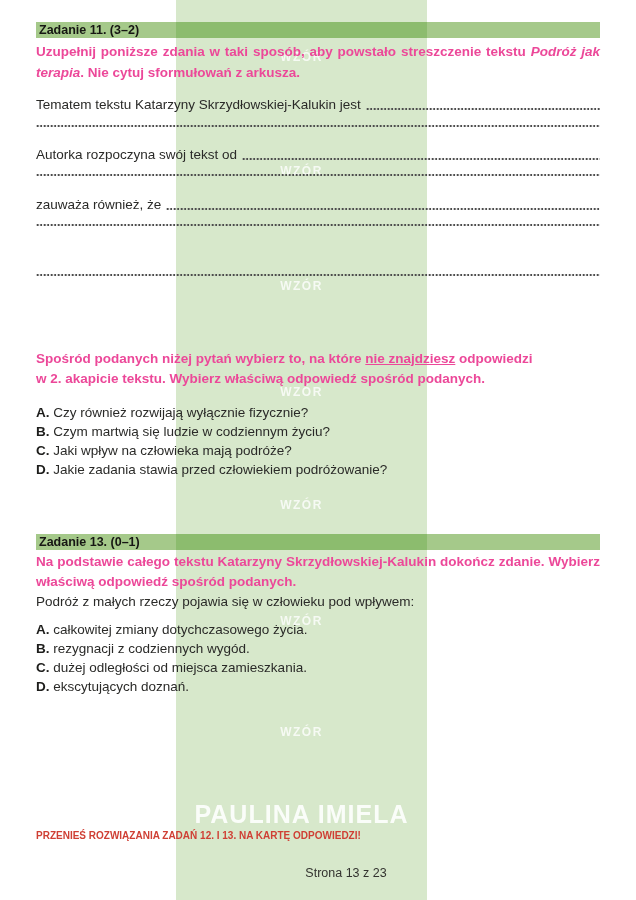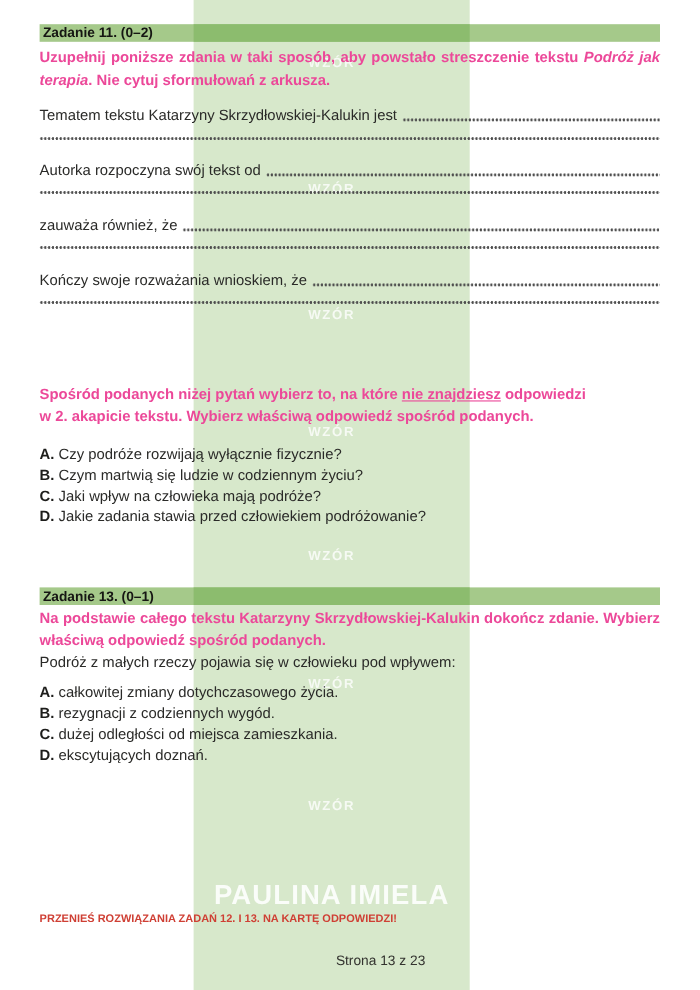--- a/index.html
+++ b/index.html
@@ -87,21 +87,21 @@
   <div class="wz" style="top:381px">WZÓR</div>
   <div class="wz" style="top:494px">WZÓR</div>
   <div class="wz" style="top:610px">WZÓR</div>
   <div class="wz" style="top:721px">WZÓR</div>
   <div class="wz-name" style="top:801px">PAULINA IMIELA</div>
 
   <div class="content">
 
     <div class="abs task-bar" style="top:22px">
       <span class="overlap"></span>
-      <span class="bar-label">Zadanie 11. (0–2)</span>
+      <span class="bar-label">Zadanie 11. (3–2)</span>
     </div>
 
     <div class="abs intro just" style="top:41px"><span>Uzupełnij poniższe zdania w taki sposób, aby powstało streszczenie tekstu </span><span class="ital">Podróż jak terapia</span><span>. Nie cytuj sformułowań z arkusza.</span></div>
 
     <div class="abs fill-row" style="top:94px">
       <span class="label">Tematem tekstu Katarzyny Skrzydłowskiej-Kalukin jest</span>
       <span class="dots"></span>
     </div>
     <div class="abs dotline" style="top:123px"></div>
 
@@ -110,31 +110,27 @@
       <span class="dots"></span>
     </div>
     <div class="abs dotline" style="top:172px"></div>
 
     <div class="abs fill-row" style="top:194px">
       <span class="label">zauważa również, że</span>
       <span class="dots"></span>
     </div>
     <div class="abs dotline" style="top:222px"></div>
 
-    <div class="abs fill-row" style="top:244px">
-      <span class="label">Kończy swoje rozważania wnioskiem, że</span>
-      <span class="dots"></span>
-    </div>
     <div class="abs dotline" style="top:272px"></div>
 
 
     <div class="abs intro" style="top:349px;line-height:20px"><span>Spośród podanych niżej pytań wybierz to, na które </span><span class="uline">nie znajdziesz</span><span> odpowiedzi</span><br><span>w 2. akapicie tekstu. Wybierz właściwą odpowiedź spośród podanych.</span></div>
 
     <div class="abs options" style="top:403px">
-      <div class="opt"><span class="letter">A.</span> <span>Czy podróże rozwijają wyłącznie fizycznie?</span></div>
+      <div class="opt"><span class="letter">A.</span> <span>Czy również rozwijają wyłącznie fizycznie?</span></div>
       <div class="opt"><span class="letter">B.</span> <span>Czym martwią się ludzie w codziennym życiu?</span></div>
       <div class="opt"><span class="letter">C.</span> <span>Jaki wpływ na człowieka mają podróże?</span></div>
       <div class="opt"><span class="letter">D.</span> <span>Jakie zadania stawia przed człowiekiem podróżowanie?</span></div>
     </div>
 
     <div class="abs task-bar" style="top:534px">
       <span class="overlap"></span>
       <span class="bar-label">Zadanie 13. (0–1)</span>
     </div>
 

